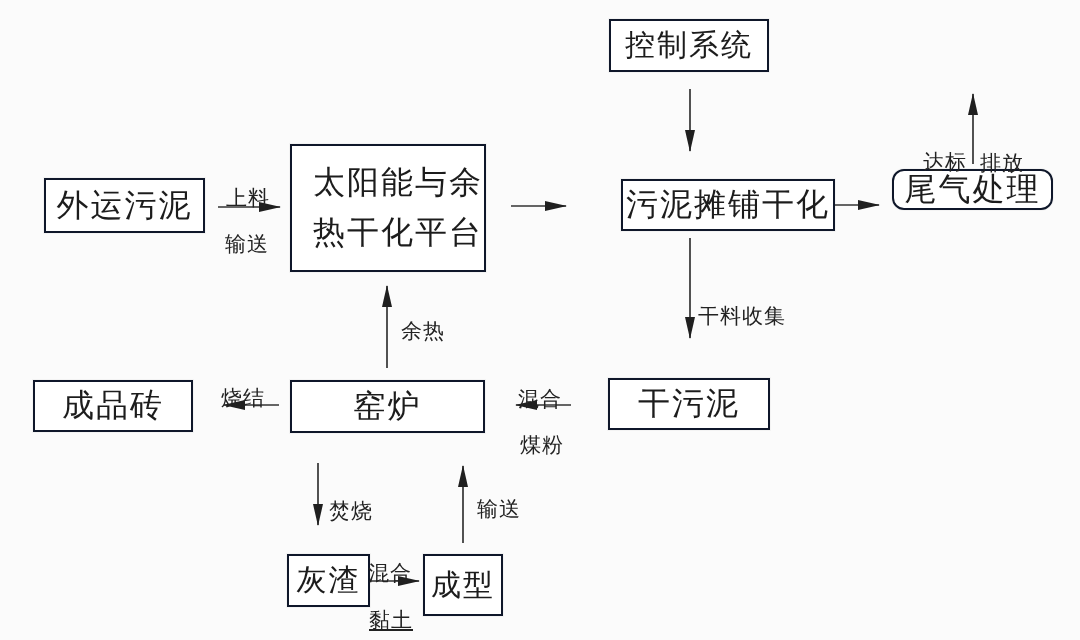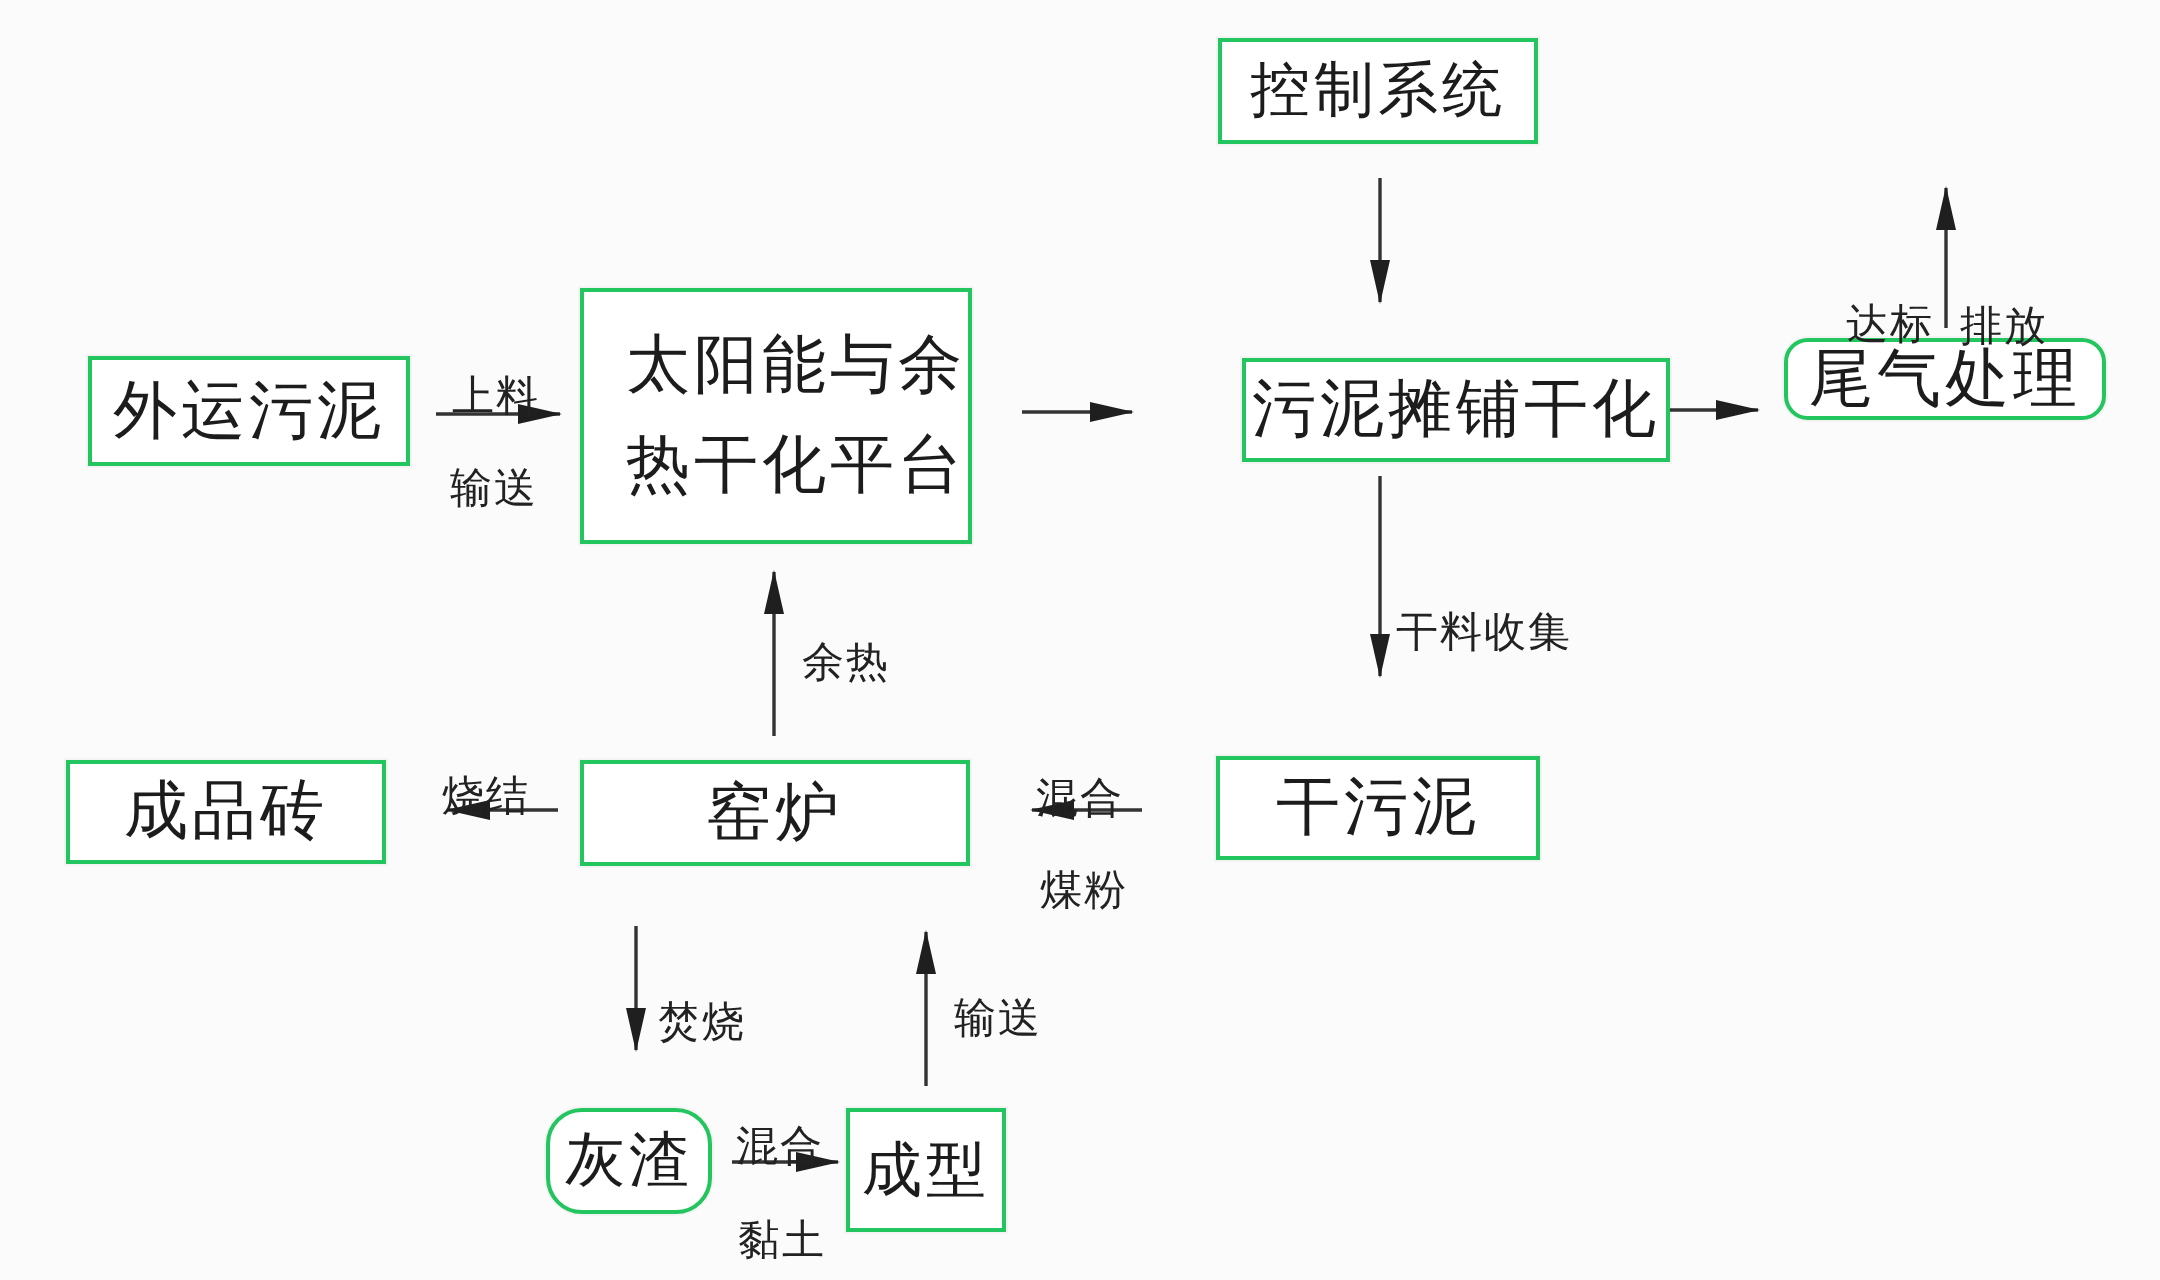--- a/index.html
+++ b/index.html
@@ -6,21 +6,21 @@
   body{
     width:1080px;height:640px;
     background:#fbfbfb;
     font-family:"DejaVu Serif","Liberation Serif",serif;
     overflow:hidden;
   }
   #canvas{position:relative;width:1080px;height:640px;}
   .node{
     position:absolute;
     background:#ffffff;
-    border:2px solid #22c55e;
+    border:2px solid #0f172a;
     box-sizing:border-box;
     display:flex;align-items:center;justify-content:center;
     text-align:center;
     color:#1c1c1c;
     box-shadow:0 0 0 1px rgba(0,0,0,0.03);
   }
   .node span{display:block;letter-spacing:2px;}
   .big{font-size:32px;}
   .mid{font-size:30px;}
   .multiline span{line-height:1.55;padding-left:20px;}
@@ -97,21 +97,21 @@
   </div>
 
   <div class="node big" style="left:290px;top:380px;width:195px;height:53px;">
     <span>窑炉</span>
   </div>
 
   <div class="node big" style="left:33px;top:380px;width:160px;height:52px;">
     <span>成品砖</span>
   </div>
 
-  <div class="node mid" style="left:273px;top:554px;width:83px;height:53px;border-radius:18px;">
+  <div class="node mid" style="left:287px;top:554px;width:83px;height:53px;">
     <span>灰渣</span>
   </div>
 
   <div class="node mid" style="left:423px;top:554px;width:80px;height:62px;">
     <span>成型</span>
   </div>
 
   <div class="elabel" style="left:248px;top:183px;">上料</div>
   <div class="elabel" style="left:247px;top:229px;">输送</div>
 
@@ -123,17 +123,17 @@
   <div class="elabel" style="left:540px;top:384px;">混合</div>
   <div class="elabel" style="left:542px;top:430px;">煤粉</div>
 
   <div class="elabel" style="left:423px;top:316px;">余热</div>
 
   <div class="elabel" style="left:243px;top:383px;">烧结</div>
 
   <div class="elabel" style="left:351px;top:496px;">焚烧</div>
 
   <div class="elabel" style="left:390px;top:558px;">混合</div>
-  <div class="elabel" style="left:391px;top:605px;">黏土</div>
+  <div class="elabel" style="left:391px;top:605px;text-decoration:underline;">黏土</div>
 
   <div class="elabel" style="left:499px;top:494px;">输送</div>
 
 </div>
 
 </body></html>

